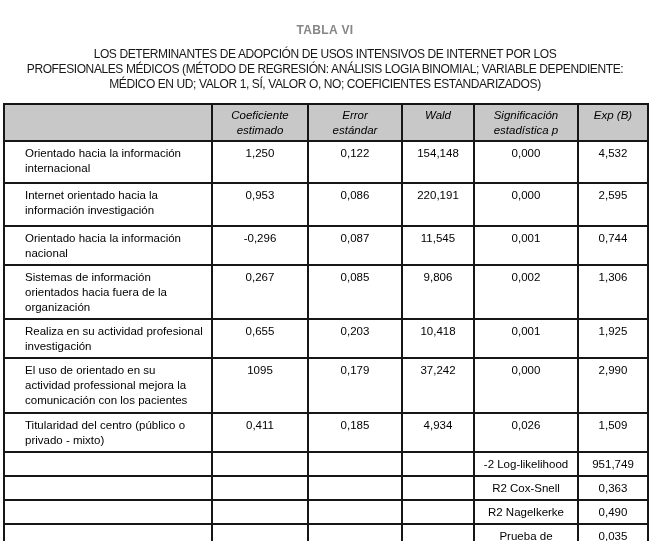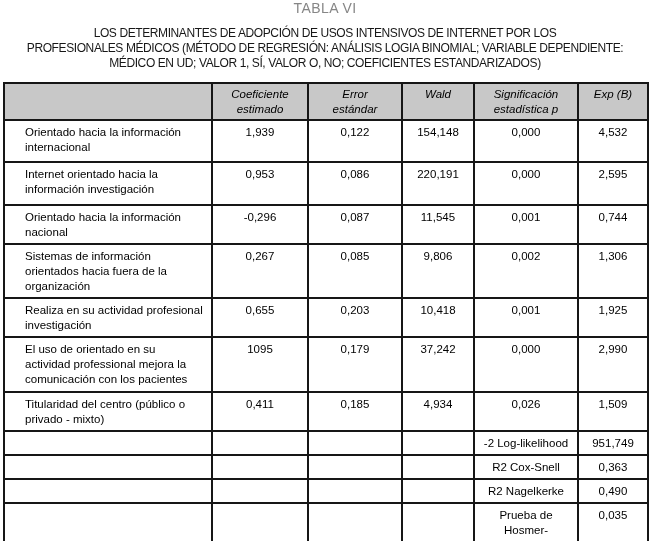--- a/index.html
+++ b/index.html
@@ -10,24 +10,24 @@
     font-family: "Liberation Sans", sans-serif;
     color: #000;
   }
   .page {
     width: 650px;
     height: 541px;
     box-sizing: border-box;
     overflow: hidden;
   }
   .doc-title {
-    margin-top: 0;
-    text-align: center;
-    font-size: 14px;
-    font-weight: normal;
+    margin-top: 23px;
+    text-align: center;
+    font-size: 12px;
+    font-weight: bold;
     letter-spacing: 0.4px;
     color: #868686;
   }
   .doc-subtitle {
     margin-top: 10px;
     text-align: center;
     font-size: 12px;
     line-height: 15px;
     letter-spacing: -0.4px;
     color: #171717;
@@ -102,21 +102,21 @@
 estándar</th>
         <th>Wald</th>
         <th>Significación
 estadística p</th>
         <th>Exp (B)</th>
       </tr>
 
       <tr style="height:42px">
         <td class="lbl">Orientado hacia la información
 internacional</td>
-        <td class="val">1,939</td>
+        <td class="val">1,250</td>
         <td class="val">0,122</td>
         <td class="val">154,148</td>
         <td class="val">0,000</td>
         <td class="val">4,532</td>
       </tr>
 
       <tr style="height:43px">
         <td class="lbl">Internet orientado hacia la
 información investigación</td>
         <td class="val">0,953</td>

